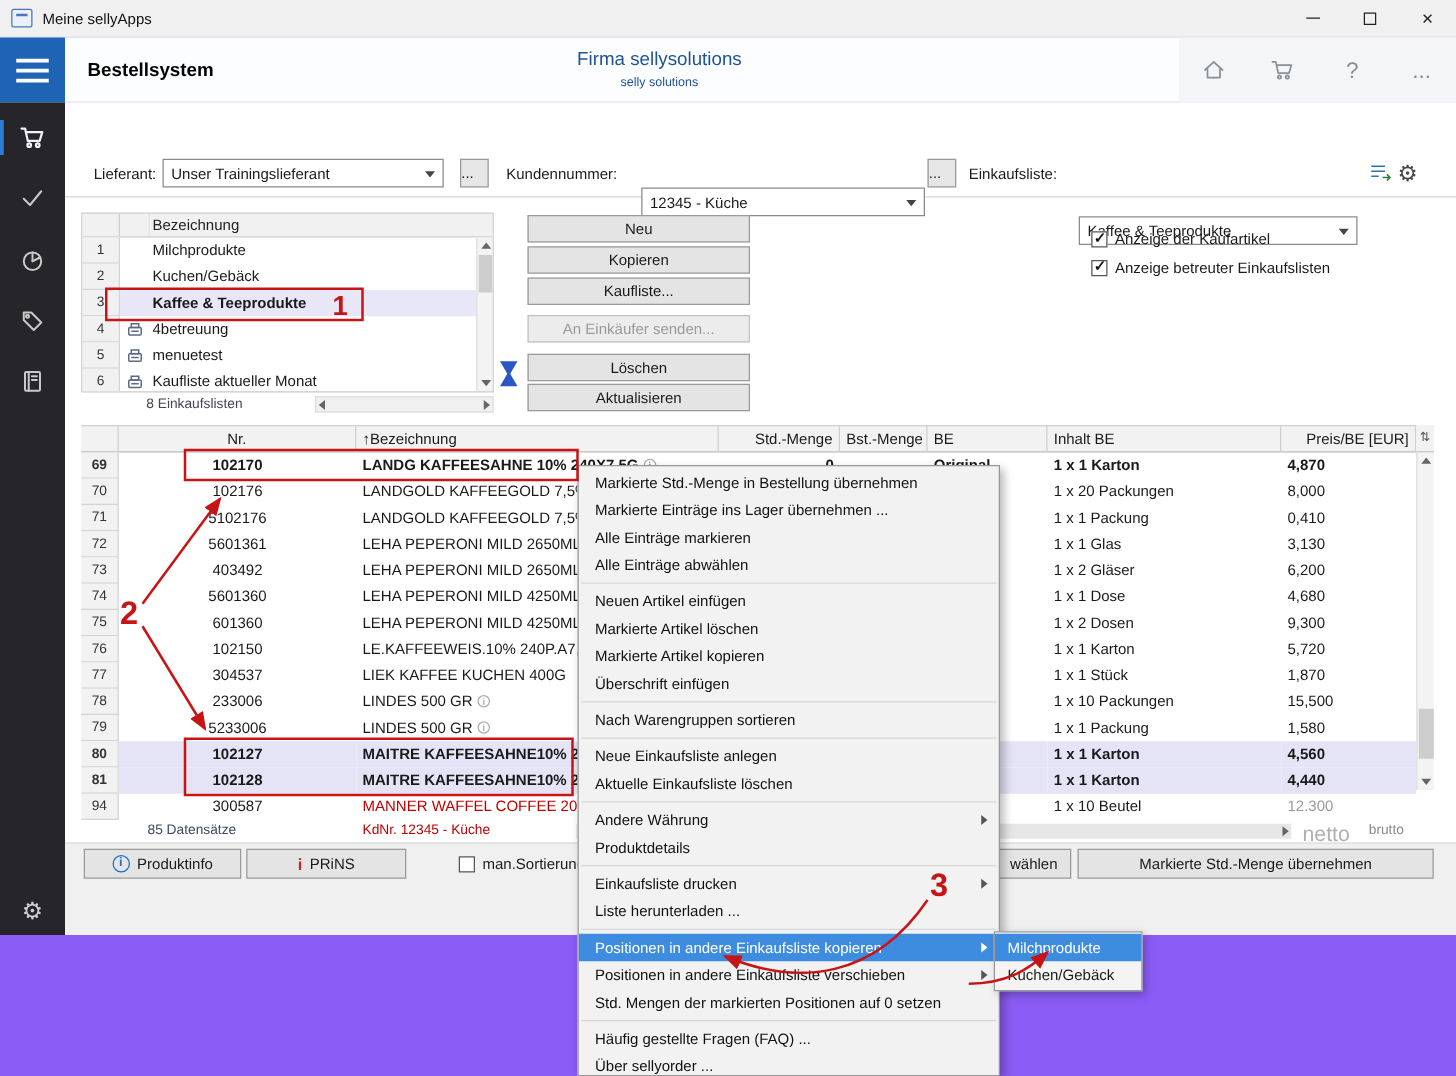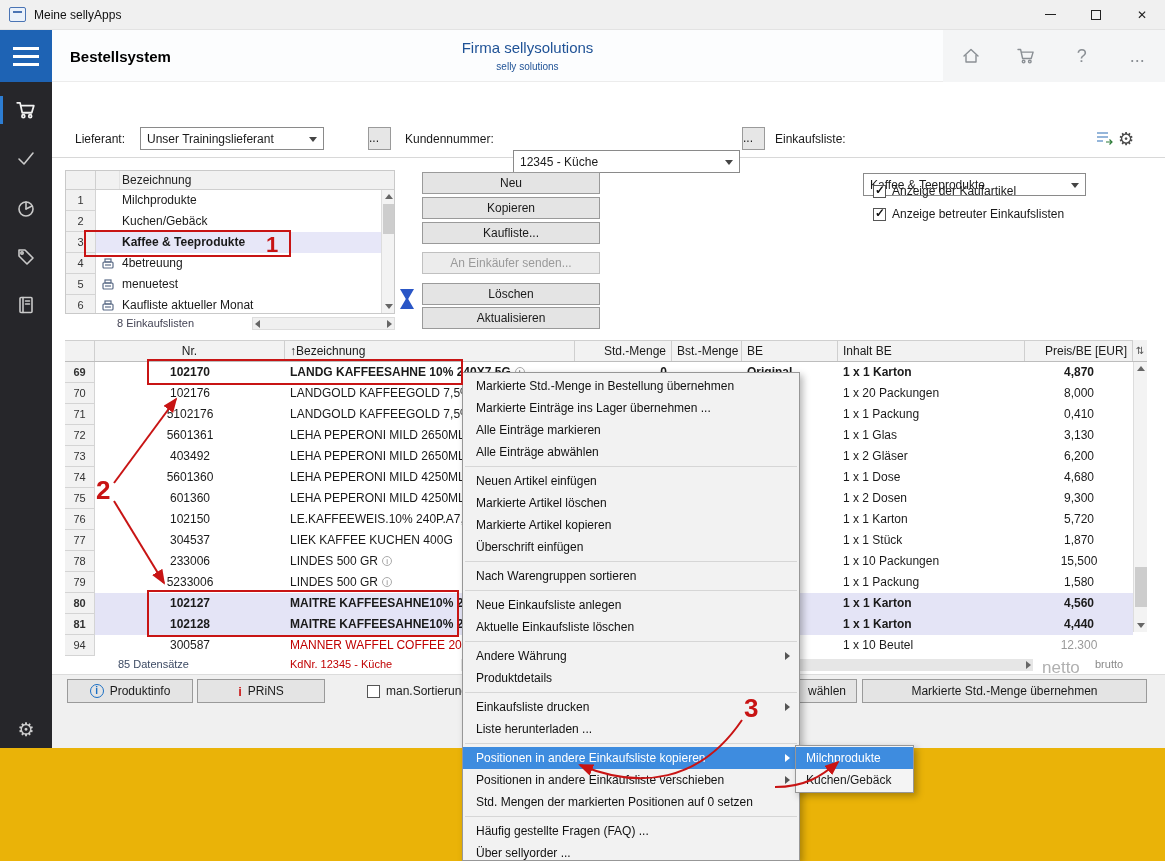--- a/index.html
+++ b/index.html
@@ -1,18 +1,18 @@
 <!DOCTYPE html>
 <html><head>
 <meta charset="utf-8">
 <style>
   *{box-sizing:border-box;margin:0;padding:0}
   html,body{background:#fff}
   body{font-family:"Liberation Sans",sans-serif;font-size:12px;color:#1a1a1a}
-  .stage{position:relative;width:1165px;height:861px;overflow:hidden;background:#eab308}
+  .stage{position:relative;width:1165px;height:861px;overflow:hidden;background:#8b5cf6}
 
   
   .titlebar{position:absolute;left:0;top:0;width:100%;height:30px;background:#f0f0f0;display:flex;align-items:center;border-bottom:1px solid #e3e3e3}
   .tb-logo{width:17px;height:15px;margin:0 8px 0 9px;border:1px solid #4a74b4;border-radius:2px;position:relative;background:#eaf1fa}
   .tb-logo::after{content:"";position:absolute;left:3px;top:3px;right:3px;height:2px;background:#4a74b4}
   .tb-title{font-size:12px;color:#111}
   .tb-spacer{flex:1}
   .wbtn{width:46px;height:30px;display:flex;align-items:center;justify-content:center;color:#222}
   .wbtn .minbar{width:11px;height:1px;background:#222}
   .wbtn .maxbox{width:10px;height:10px;border:1px solid #222}
@@ -90,21 +90,21 @@
   .tbody{position:absolute;left:13px;top:280px;width:1068px}
   .trow{display:flex;height:21px}
   .trow .c{line-height:21px;padding:0 5px;white-space:nowrap;overflow:hidden}
   .trow .cnum{width:30px;background:#f2f2f2;border-right:1px solid #d4d4d4;border-bottom:1px solid #d4d4d4;text-align:center;font-size:11px;color:#333;padding:0}
   .cnr{width:190px;text-align:center}
   .cbez{width:290px}
   .cstd{width:97px;text-align:right}
   .cbst{width:70px;text-align:right}
   .cbe{width:96px}
   .cinh{width:187px}
-  .cpr{width:108px;text-align:center}
+  .cpr{width:108px;text-align:left}
   .trow.b .c{font-weight:bold}
   .trow.sel .c:not(.cnum){background:#e4e4f6}
   .redname .cbez{color:#c00000}
   .graypr .cpr{color:#9a9a9a;font-weight:normal}
   .inf{display:inline-block;width:10px;height:10px;border:1px solid #aaa;border-radius:50%;font-size:8px;line-height:9px;text-align:center;color:#888;margin-left:4px;vertical-align:1px}
   .vscroll{position:absolute;left:1081px;top:280px;width:14px;height:270px;background:#f3f3f3;border-left:1px solid #ddd}
   .vthumb{position:absolute;left:1px;top:205px;width:12px;height:40px;background:#cdcdcd}
   .sorthdr{position:absolute;left:1081px;top:258px;width:14px;height:22px;background:#f2f2f2;border-bottom:1px solid #bdbdbd;text-align:center;line-height:21px;font-size:10px;color:#555}
 
   
@@ -227,21 +227,21 @@
     </div>
   </div>
 
   <div class="main">
 
 
     <div class="filterbar">
       <div class="fb" style="left:23px">
           <span class="flabel">Lieferant:</span>
         </div>
-      <div class="fb combo" style="left:88px;width:184px">
+      <div class="fb combo" style="left:78px;width:225px">
           <span>Unser Trainingslieferant</span>
           <span class="darr"></span>
         </div>
       <div class="fb btn-sm" style="left:316px">...</div>
       <div class="fb" style="left:353px">
           <span class="flabel">Kundennummer:</span>
         </div>
       <div class="fb combo" style="left:461px;width:227px">
           <span>12345 - Küche</span>
           <span class="darr"></span>

